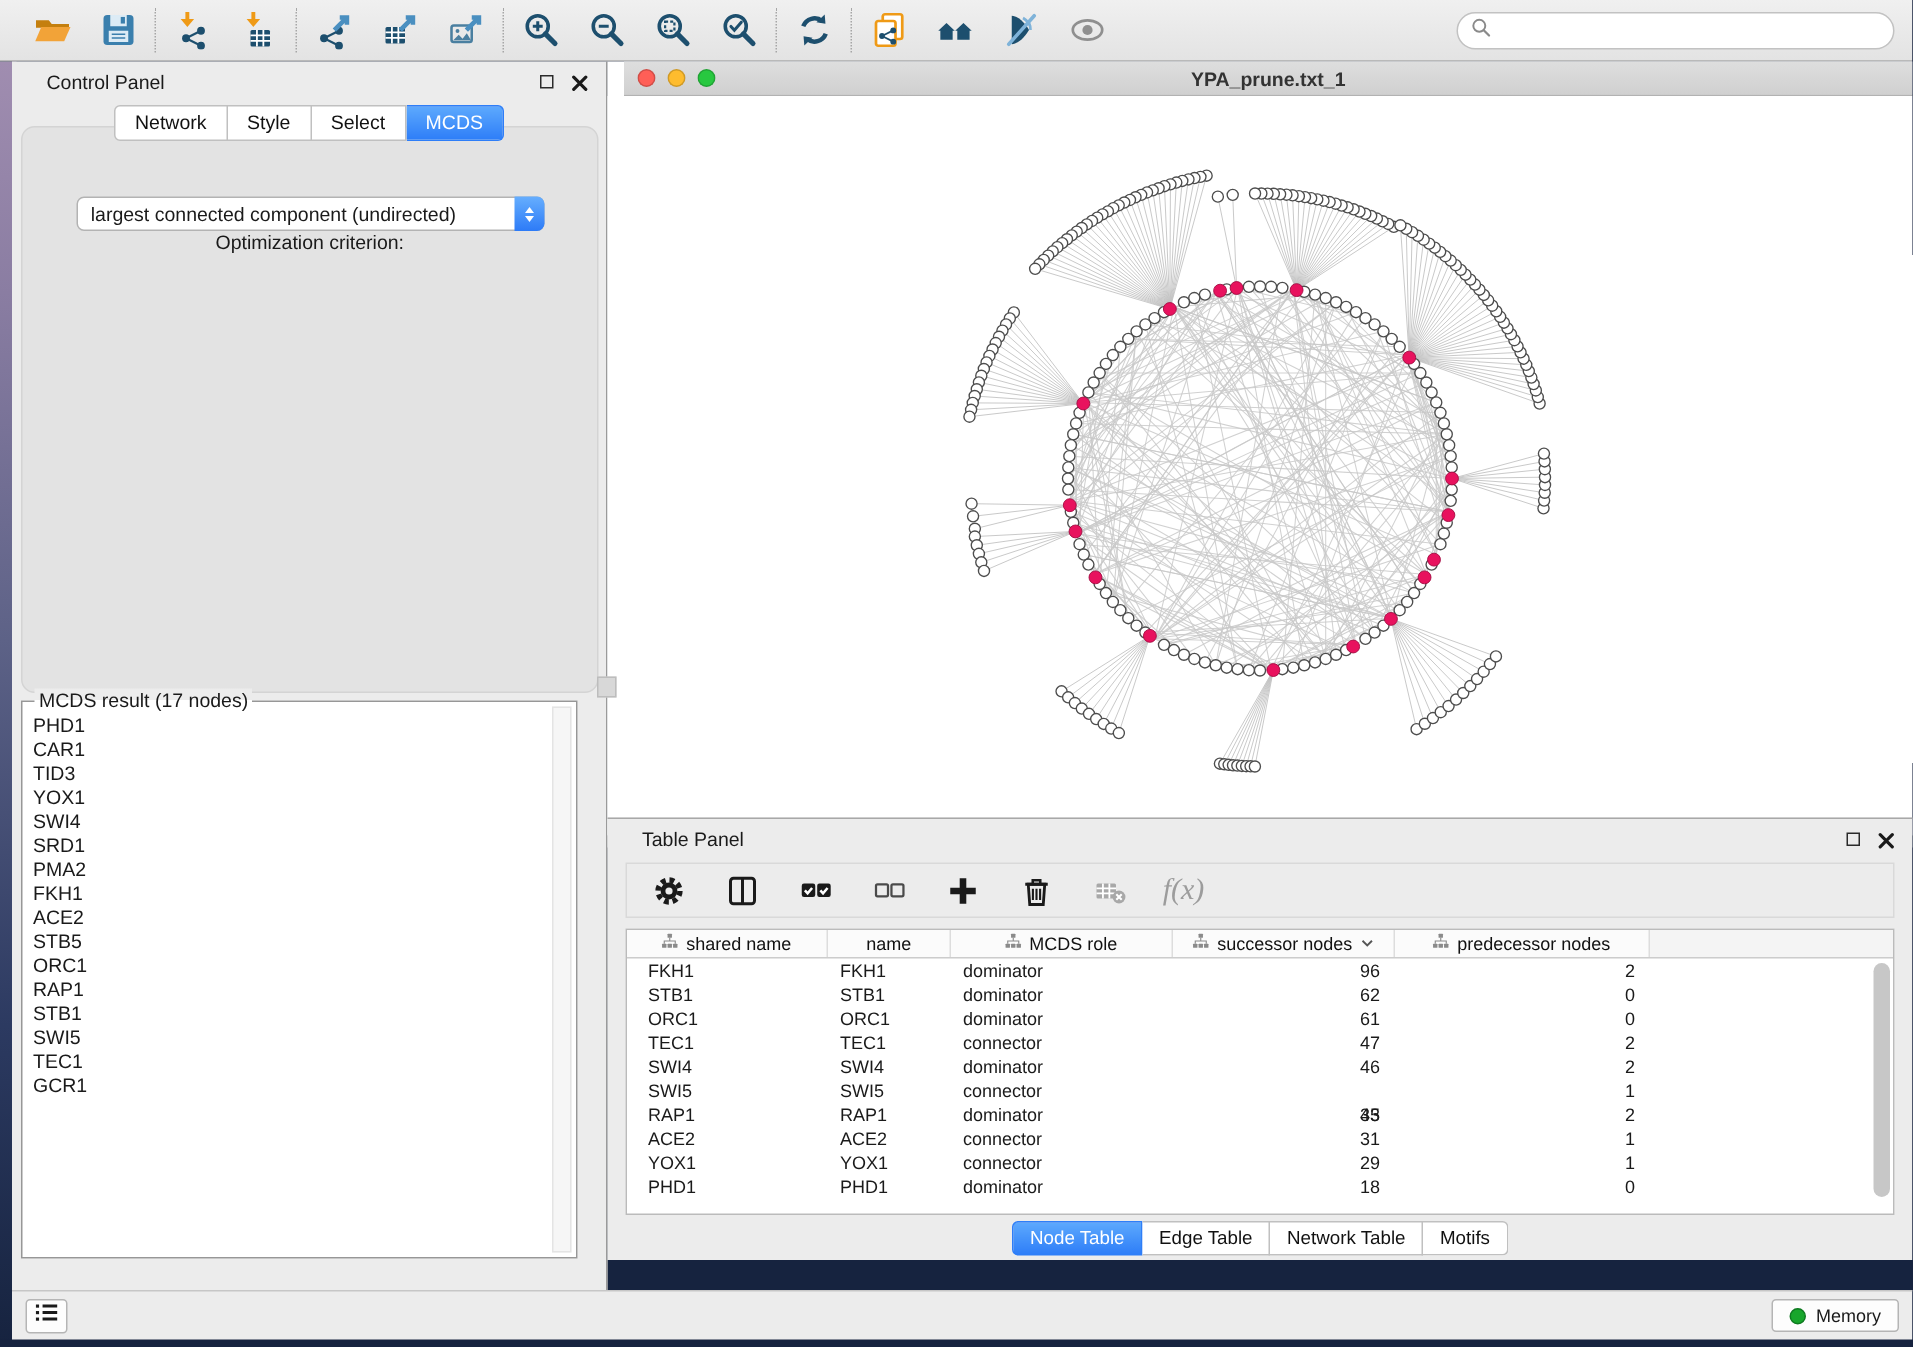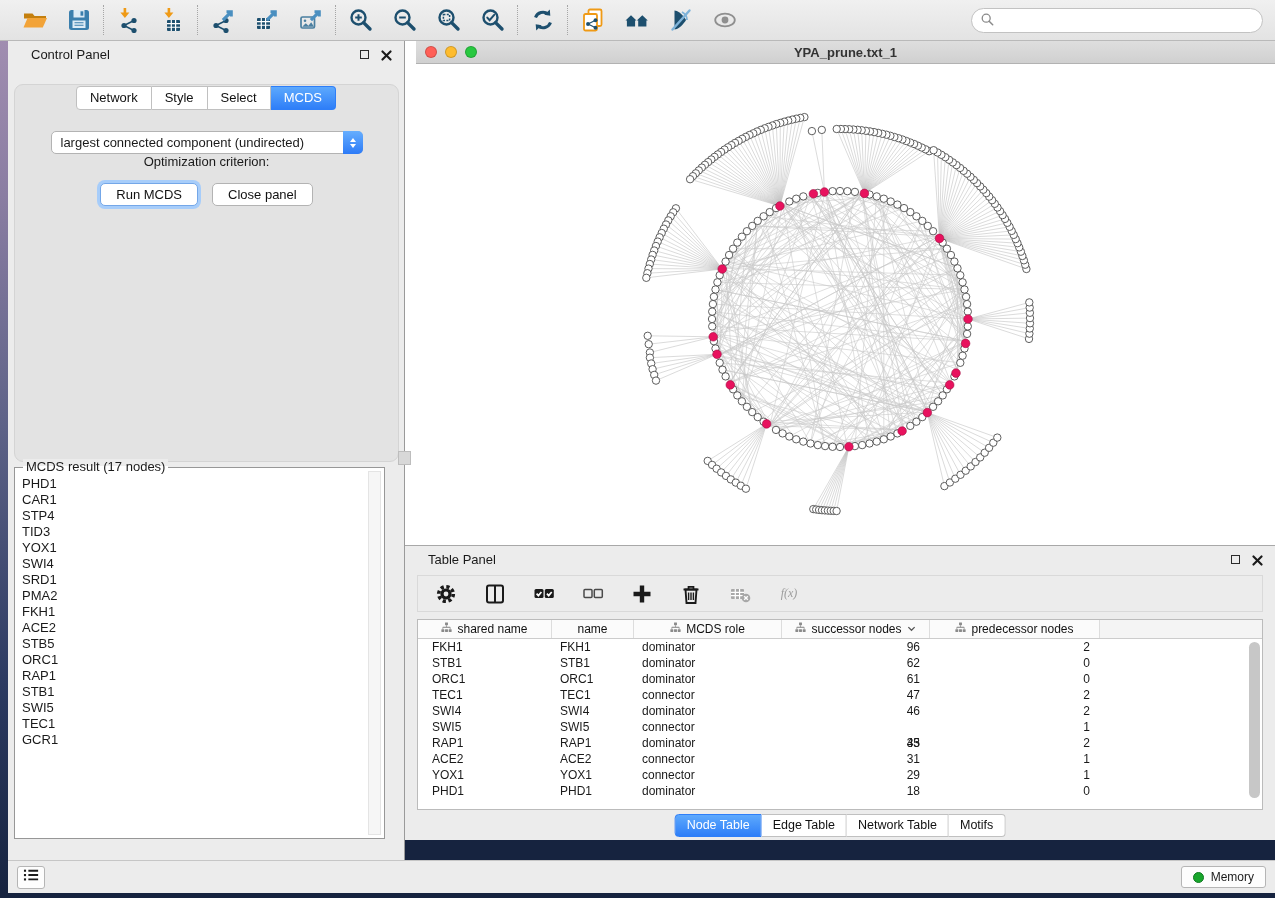--- a/index.html
+++ b/index.html
@@ -30,21 +30,21 @@
   
   .panel-titlebar { height:26px; display:flex; align-items:center; padding:0 12px;
     font-size:13px; color:#1a1a1a; }
   .win-btns { margin-left:auto; display:flex; align-items:center; gap:12px; }
   .float-btn { width:9px; height:9px; border:1.6px solid #2a2a2a; cursor:pointer; }
   .close-btn { width:11px; height:11px; cursor:pointer; }
 
   
   #control-panel { left:8px; top:41px; width:397px; height:819px;
     background:#ececec; border-right:1px solid #9a9a9a; }
-  #cp-tabs { position:absolute; top:45px; left:0; width:100%; display:flex; justify-content:center; z-index:2; }
+  #cp-tabs { position:absolute; top:29px; left:0; width:100%; display:flex; justify-content:center; z-index:2; }
   .tab { font-size:13px; padding:3px 13px 4px; background:#fff; border:1px solid #c0c0c0;
     border-left-width:0; cursor:pointer; color:#111; white-space:nowrap; }
   .tab:first-child { border-left-width:1px; border-radius:4px 0 0 4px; }
   .tab:last-child { border-radius:0 4px 4px 0; }
   .tab.active { background:linear-gradient(#5da9fd,#2e7ef8); border-color:#2e7ef8; color:#fff; }
   #cp-content { position:absolute; left:6px; top:43px; width:385px; height:378px;
     background:#e3e3e3; border:1px solid #d4d4d4; border-radius:9px; padding-top:33px; text-align:center; }
   #opt-label { font-size:13px; }
   #criterion { margin:13px auto 0; width:312px; height:23px; background:#fff;
     border:1px solid #b3b3b3; border-radius:5px; display:flex; align-items:center; cursor:pointer; }
@@ -86,21 +86,21 @@
   #net-canvas { position:absolute; left:0; top:23px; width:870px; height:493px; background:#fff; }
   #net-svg { position:absolute; inset:0; }
 
   
   #table-panel { left:405px; top:545px; width:870px; height:295px; background:#ececec; border-top:1px solid #a8a8a8; }
   #tp-toolbar { position:absolute; left:12px; top:29px; width:846px; height:37px;
     border:1px solid #d9d9d9; display:flex; align-items:center; gap:25px; padding:0 16px; background:#ececec; }
   .tpicon { width:24px; height:24px; display:flex; align-items:center; justify-content:center; cursor:pointer; }
   .tpicon svg { width:22px; height:22px; }
   .tpicon.disabled { cursor:default; }
-  #fx-icon { font-family:"Liberation Serif", serif; font-style:italic; font-size:12px; color:#9c9c9c; }
+  #fx-icon { font-family:"Liberation Serif", serif; font-style:italic; font-size:20px; color:#9c9c9c; }
   #tp-table { position:absolute; left:12px; top:73px; width:846px; height:191px;
     background:#fff; border:1px solid #bbbbbb; overflow:hidden; }
   #tp-header { display:flex; height:19px; background:#fbfbfb; border-bottom:1px solid #cccccc; }
   .hcell { display:flex; align-items:center; justify-content:center; gap:5px;
     font-size:12px; border-right:1px solid #ddd; color:#111; cursor:pointer; }
   .hcell:last-child { border-right:none; }
   .tp-row { display:flex; height:16px; align-items:center; font-size:12px; cursor:default; }
   .tcell { overflow:hidden; white-space:nowrap; }
   .tcell.num { text-align:right; }
   #tp-scroll-thumb { position:absolute; right:2px; top:22px; width:11px; height:156px;
@@ -301,31 +301,26 @@
     </div>
   <div id="cp-content">
     <div id="criterion">
       <span class="val">largest connected component (undirected)</span>
       <span class="stepper">
           <span class="chev up"></span>
           <span class="chev down"></span>
         </span>
     </div>
     <div id="opt-label">Optimization criterion:</div>
-    <div id="cp-buttons">
-      <button class="btn focused">Run MCDS</button>
-      <button class="btn">Close panel</button>
-    </div>
   </div>
   <div id="mcds-fieldset">
     <span id="mcds-legend">MCDS result (17 nodes)</span>
     <div id="mcds-list">
         <div>PHD1</div>
         <div>CAR1</div>
-        <div>STP4</div>
         <div>TID3</div>
         <div>YOX1</div>
         <div>SWI4</div>
         <div>SRD1</div>
         <div>PMA2</div>
         <div>FKH1</div>
         <div>ACE2</div>
         <div>STB5</div>
         <div>ORC1</div>
         <div>RAP1</div>

